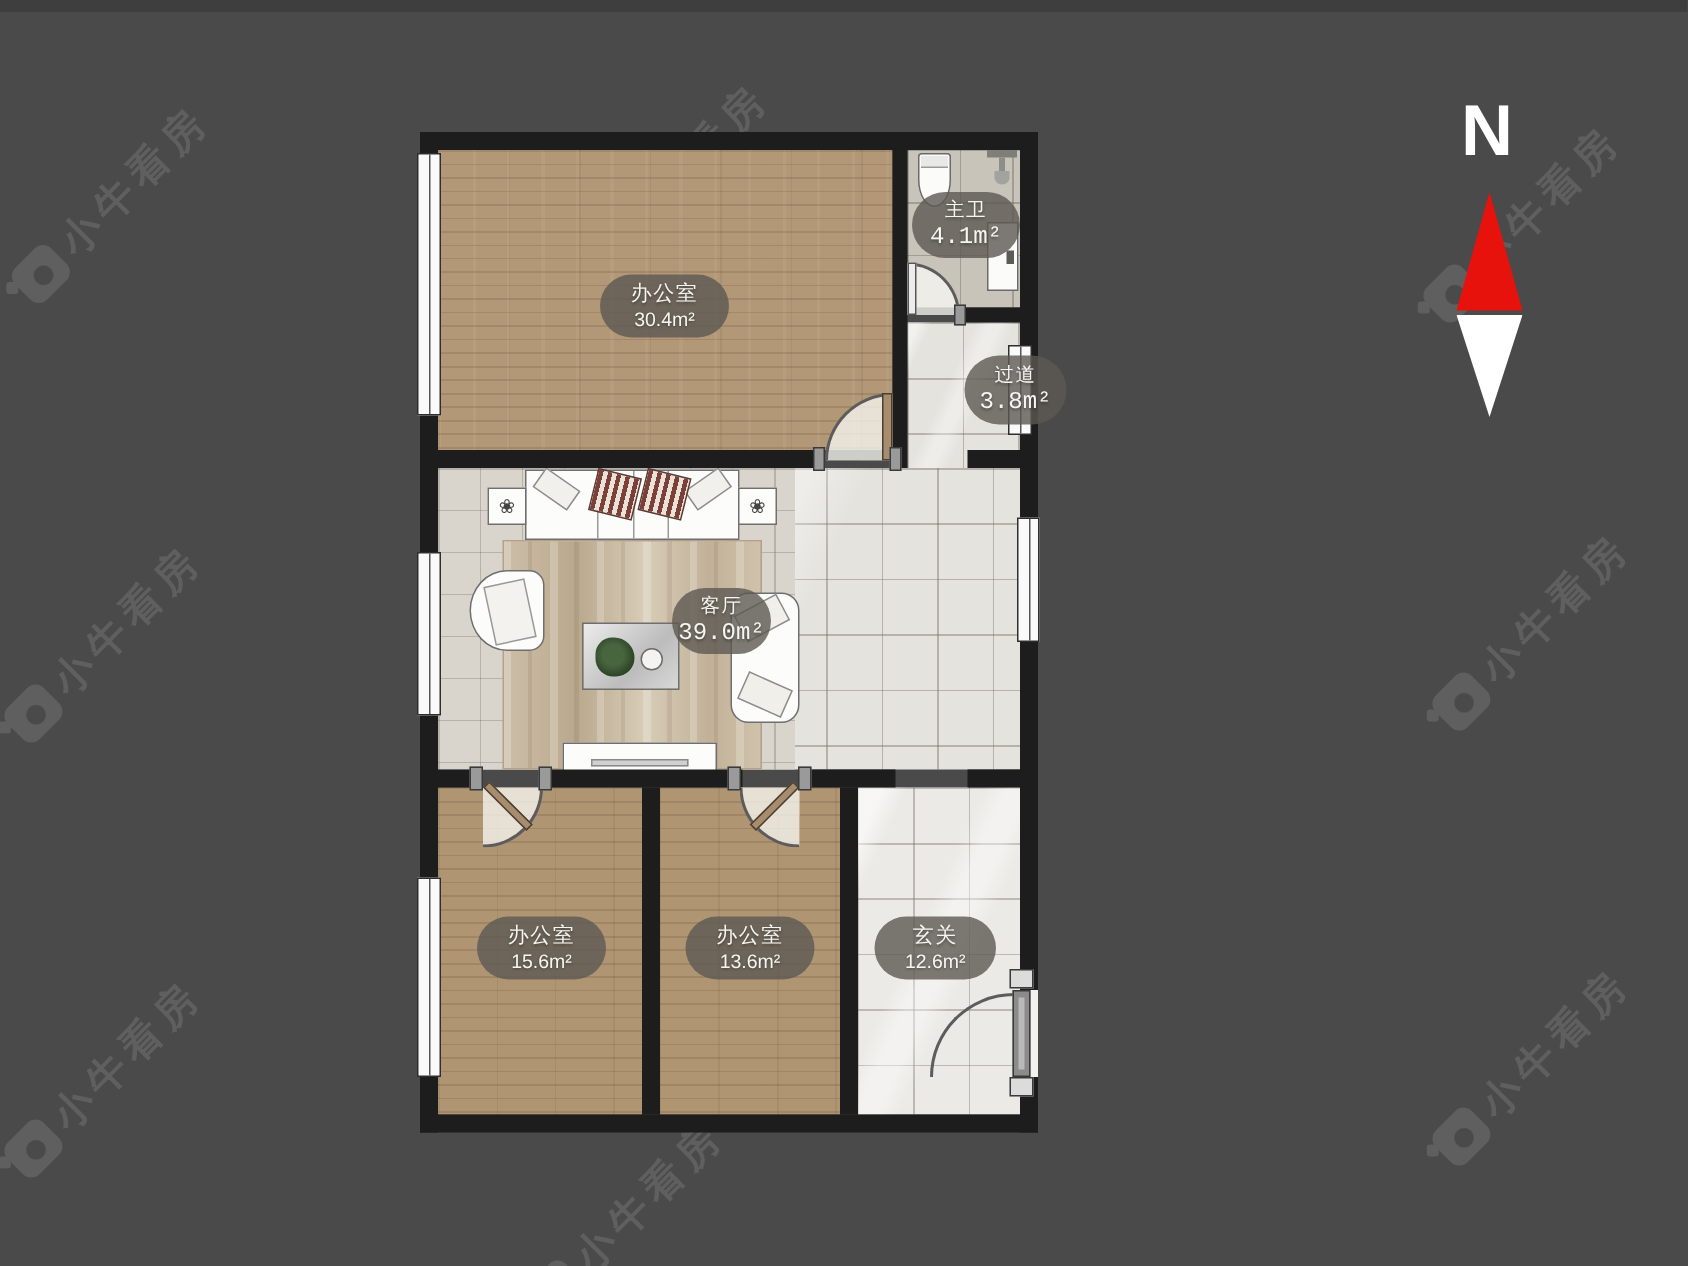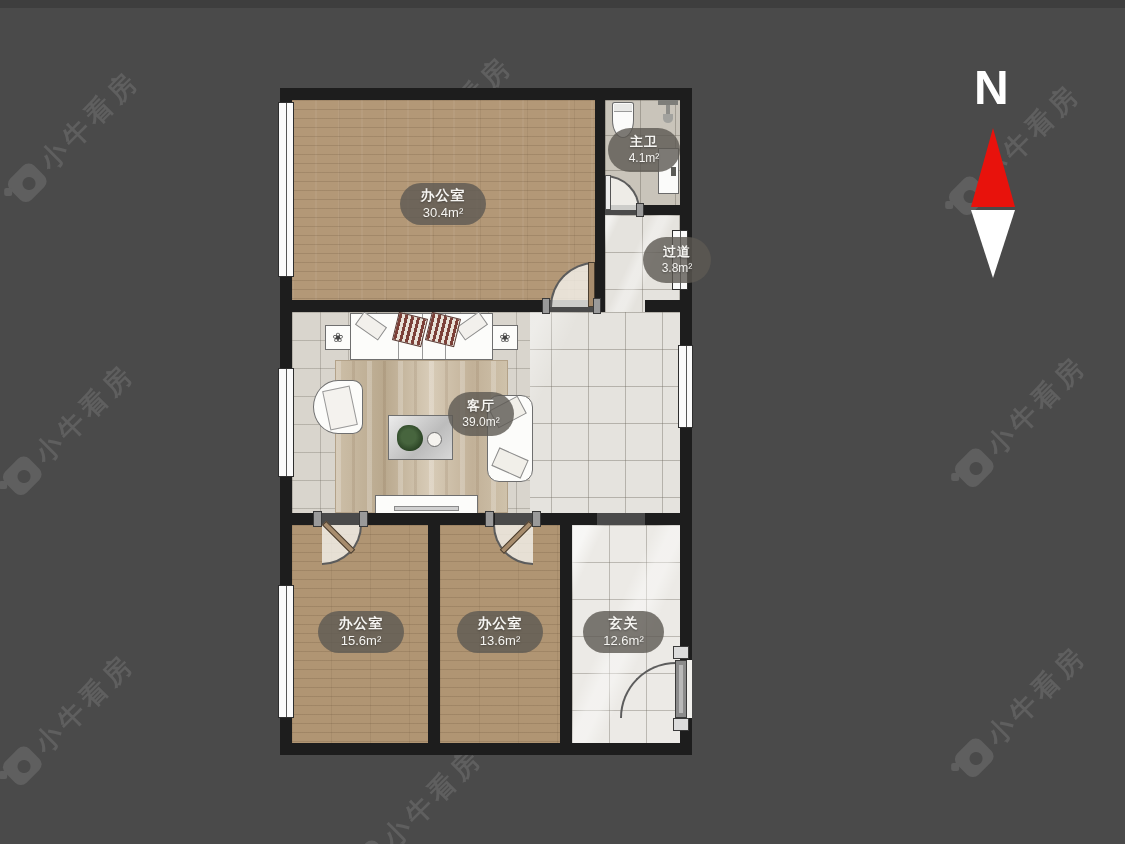--- a/index.html
+++ b/index.html
@@ -83,24 +83,24 @@
   .leaf-wood{position:absolute;background:#a78c6d;border:1px solid #4a3e30;box-sizing:border-box;}
   .leaf-white{position:absolute;background:#ececec;border:1px solid #555;box-sizing:border-box;}
   .leaf-dark{position:absolute;background:#8b8b8b;border:1px solid #3a3a3a;box-sizing:border-box;}
   
   .furn{position:absolute;background:#fcfcfa;border:1.5px solid #6f6f6f;box-sizing:border-box;}
   .pill{
     position:absolute;display:flex;flex-direction:column;align-items:center;justify-content:center;
     background:rgba(92,89,82,0.8);border-radius:26px;color:#f6f5f2;
     text-shadow:0 1px 2px rgba(0,0,0,0.35);z-index:6;line-height:1.25;
   }
-  .pill .rname{font-size:14px;letter-spacing:1px;font-weight:bold;}
+  .pill .rname{font-size:14px;letter-spacing:1px;}
   .pill .rarea{font-size:13px;}
   .pill.small .rname{font-size:13px;}
-  .pill.small .rarea{font-size:12px;}
+  .pill.small .rarea{font-size:16px;font-family:Liberation Mono, monospace;}
   
   #compass-n{
     position:absolute;left:974px;top:60px;color:#ffffff;font-size:48px;font-weight:700;z-index:3;
   }
   #compass-arrow{position:absolute;left:971px;top:126px;z-index:3;}
 </style>
 </head>
 <body>
 
 <div class="abs" style="left:0;top:0;width:1125px;height:8px;background:#3e3e3e;"></div>

